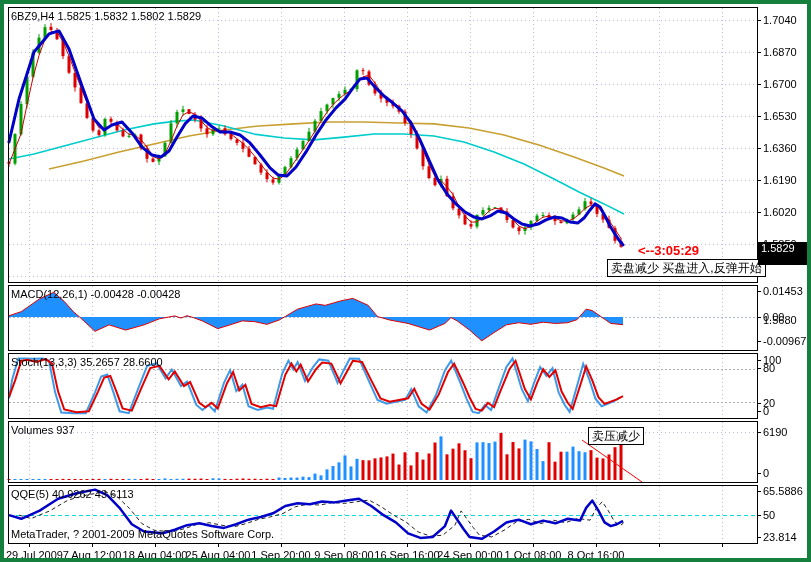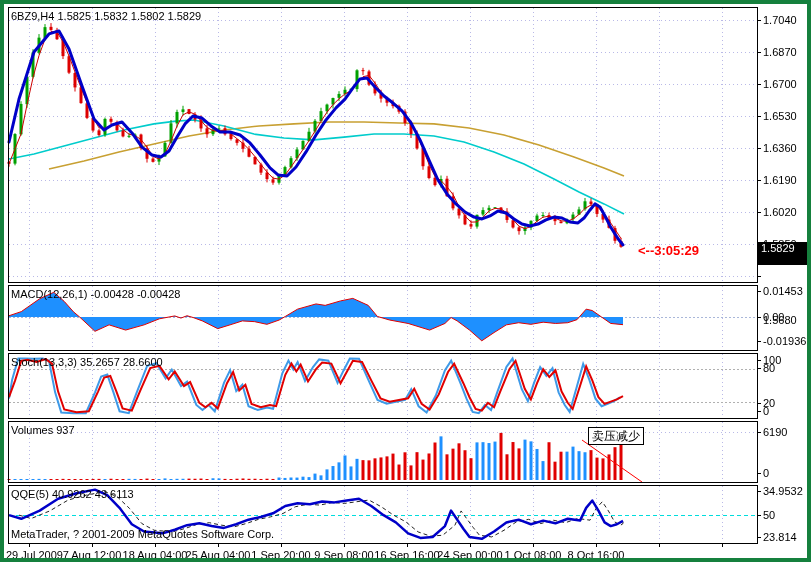--- a/index.html
+++ b/index.html
@@ -466,44 +466,45 @@
     </svg>
 
   <div class="lbl" style="left:7px;top:6px;">6BZ9,H4 1.5825 1.5832 1.5802 1.5829</div>
   <div class="lbl panel-label" style="left:7px;top:284px;">MACD(12,26,1) -0.00428 -0.00428</div>
   <div class="lbl panel-label" style="left:7px;top:352px;">Stoch(13,3,3) 35.2657 28.6600</div>
   <div class="lbl panel-label" style="left:7px;top:420px;">Volumes 937</div>
   <div class="lbl panel-label" style="left:7px;top:484px;">QQE(5) 40.9262 43.6113</div>
   <div class="lbl copyright" style="left:7px;top:524px;">MetaTrader, ? 2001-2009 MetaQuotes Software Corp.</div>
 
   <div class="countdown" style="left:634px;top:239px;">&lt;--3:05:29</div>
+  <div class="note-box" style="left:603px;top:255px;">卖盘减少 买盘进入,反弹开始</div>
   <div class="note-box" style="left:584px;top:423px;">卖压减少</div>
 
   <div class="price-marker">1.5829</div>
 
   <div id="axis-labels">
       <div class="axis-lbl" style="left: 759px; top: 11px;">1.7040</div>
       <div class="axis-lbl" style="left: 759px; top: 43px;">1.6870</div>
       <div class="axis-lbl" style="left: 759px; top: 75px;">1.6700</div>
       <div class="axis-lbl" style="left: 759px; top: 107px;">1.6530</div>
       <div class="axis-lbl" style="left: 759px; top: 139px;">1.6360</div>
       <div class="axis-lbl" style="left: 759px; top: 171px; text-align: center;">1.6190</div>
       <div class="axis-lbl" style="left: 759px; top: 203px;">1.6020</div>
       <div class="axis-lbl" style="left: 759px; top: 235px;">1.5850</div>
       <div class="axis-lbl" style="left: 759px; top: 267px; margin-top: 44px;">1.5680</div>
       <div class="axis-lbl" style="left: 759px; top: 282px;">0.01453</div>
       <div class="axis-lbl" style="left: 759px; top: 308px;">0.00</div>
-      <div class="axis-lbl" style="left: 759px; top: 332px;">-0.01936</div>
+      <div class="axis-lbl" style="left: 759px; top: 332px;">-0.00967</div>
       <div class="axis-lbl" style="left: 759px; top: 351px; text-align: right;">100</div>
       <div class="axis-lbl" style="left: 759px; top: 359px;">80</div>
       <div class="axis-lbl" style="left: 759px; top: 394px;">20</div>
       <div class="axis-lbl" style="left: 759px; top: 402px;">0</div>
       <div class="axis-lbl" style="left: 759px; top: 423px;">6190</div>
       <div class="axis-lbl" style="left: 759px; top: 464px;">0</div>
-      <div class="axis-lbl" style="left: 759px; top: 482px;">34.9532</div>
+      <div class="axis-lbl" style="left: 759px; top: 482px;">65.5886</div>
       <div class="axis-lbl" style="left: 759px; top: 506px;">50</div>
       <div class="axis-lbl" style="left: 759px; top: 528px;">23.814</div>
     </div>
   <div id="date-labels">
       <div class="date-lbl" style="left: 2px; top: 546px;">29 Jul 2009</div>
       <div class="date-lbl" style="left: 88px; transform: translateX(-50%); top: 546px;">7 Aug 12:00</div>
       <div class="date-lbl" style="left: 151px; transform: translateX(-50%); top: 546px;">18 Aug 04:00</div>
       <div class="date-lbl" style="left: 214px; transform: translateX(-50%); top: 546px;">25 Aug 04:00</div>
       <div class="date-lbl" style="left: 277px; transform: translateX(-50%); top: 546px;">1 Sep 20:00</div>
       <div class="date-lbl" style="left: 340px; transform: translateX(-50%); top: 546px;">9 Sep 08:00</div>

